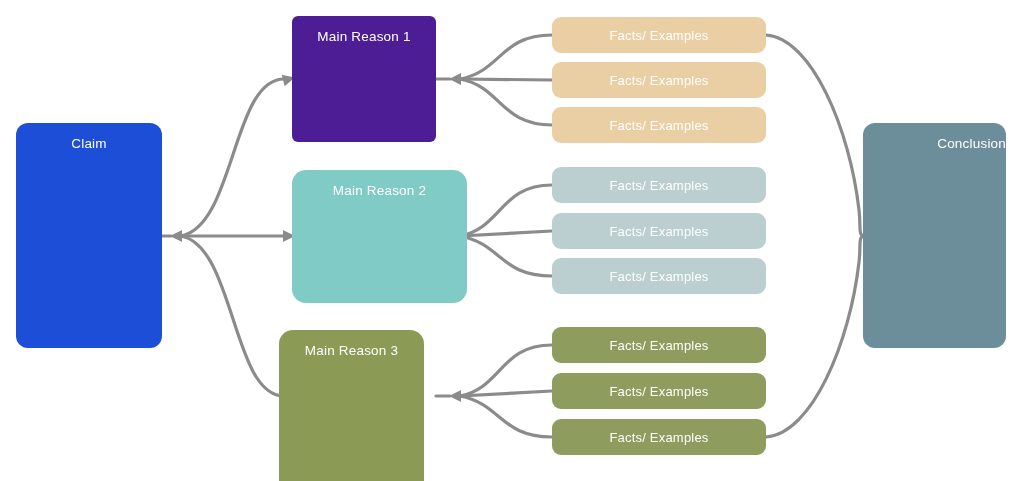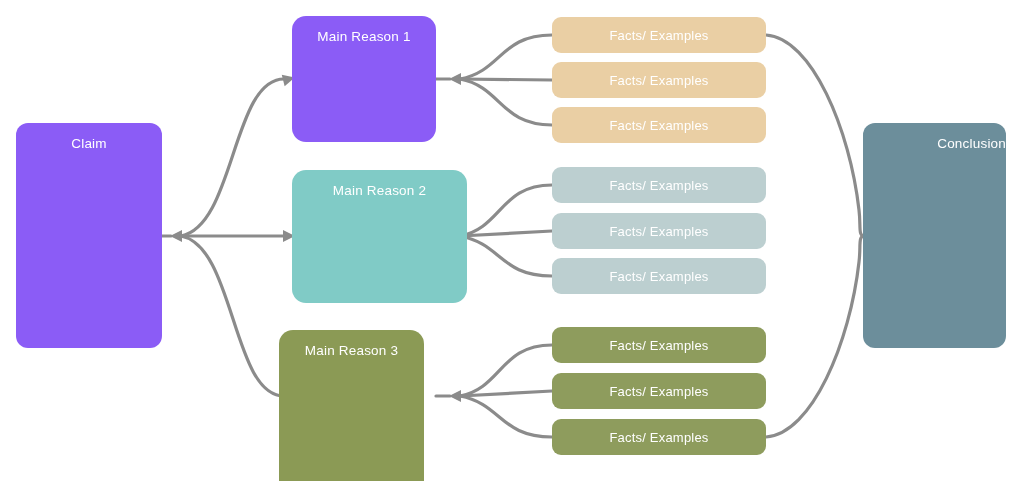--- a/index.html
+++ b/index.html
@@ -84,25 +84,25 @@
     <path d="M436,396 L450,396" fill="none" stroke-width="3.2" stroke-linecap="round" stroke="#8B8B8B"></path>
     <polygon points="449,396 461,390 461,402" fill="#8B8B8B"></polygon>
     <path d="M460,396 C502,388 500,345 552,345" fill="none" stroke-width="3.2" stroke-linecap="round" stroke="#8B8B8B"></path>
     <path d="M460,396 L552,391" fill="none" stroke-width="3.2" stroke-linecap="round" stroke="#8B8B8B"></path>
     <path d="M460,396 C502,404 500,437 552,437" fill="none" stroke-width="3.2" stroke-linecap="round" stroke="#8B8B8B"></path>
 
     <path d="M766,35 C812,38 850,130 859,210 C861,226 858,236 864,236" fill="none" stroke-width="3.2" stroke-linecap="round" stroke="#8B8B8B"></path>
     <path d="M766,437 C812,434 850,342 859,262 C861,246 858,236 864,236" fill="none" stroke-width="3.2" stroke-linecap="round" stroke="#8B8B8B"></path>
   </svg>
 
-  <div class="node big-node claim" style="background-color: #8b5cf6;">
+  <div class="node big-node claim" style="background-color: #1d4ed8;">
     <span class="node-title" style="color: rgb(255, 255, 255);">Claim</span>
   </div>
 
-  <div class="node reason-node reason-1" style="background-color: #8b5cf6;">
+  <div class="node reason-node reason-1" style="background-color: #4c1d95; border-radius: 6px;">
     <span class="node-title" style="color: rgb(255, 255, 255);">Main Reason 1</span>
   </div>
   <div class="node reason-node reason-2" style="background-color: rgb(128, 203, 198);">
     <span class="node-title" style="color: rgb(255, 255, 255);">Main Reason 2</span>
   </div>
   <div class="node reason-node reason-3" style="background-color: rgb(139, 154, 85);">
     <span class="node-title" style="color: rgb(255, 255, 255);">Main Reason 3</span>
   </div>
 
   <div class="node fact-node fact f-1-1" style="background-color: rgb(234, 207, 164);">

